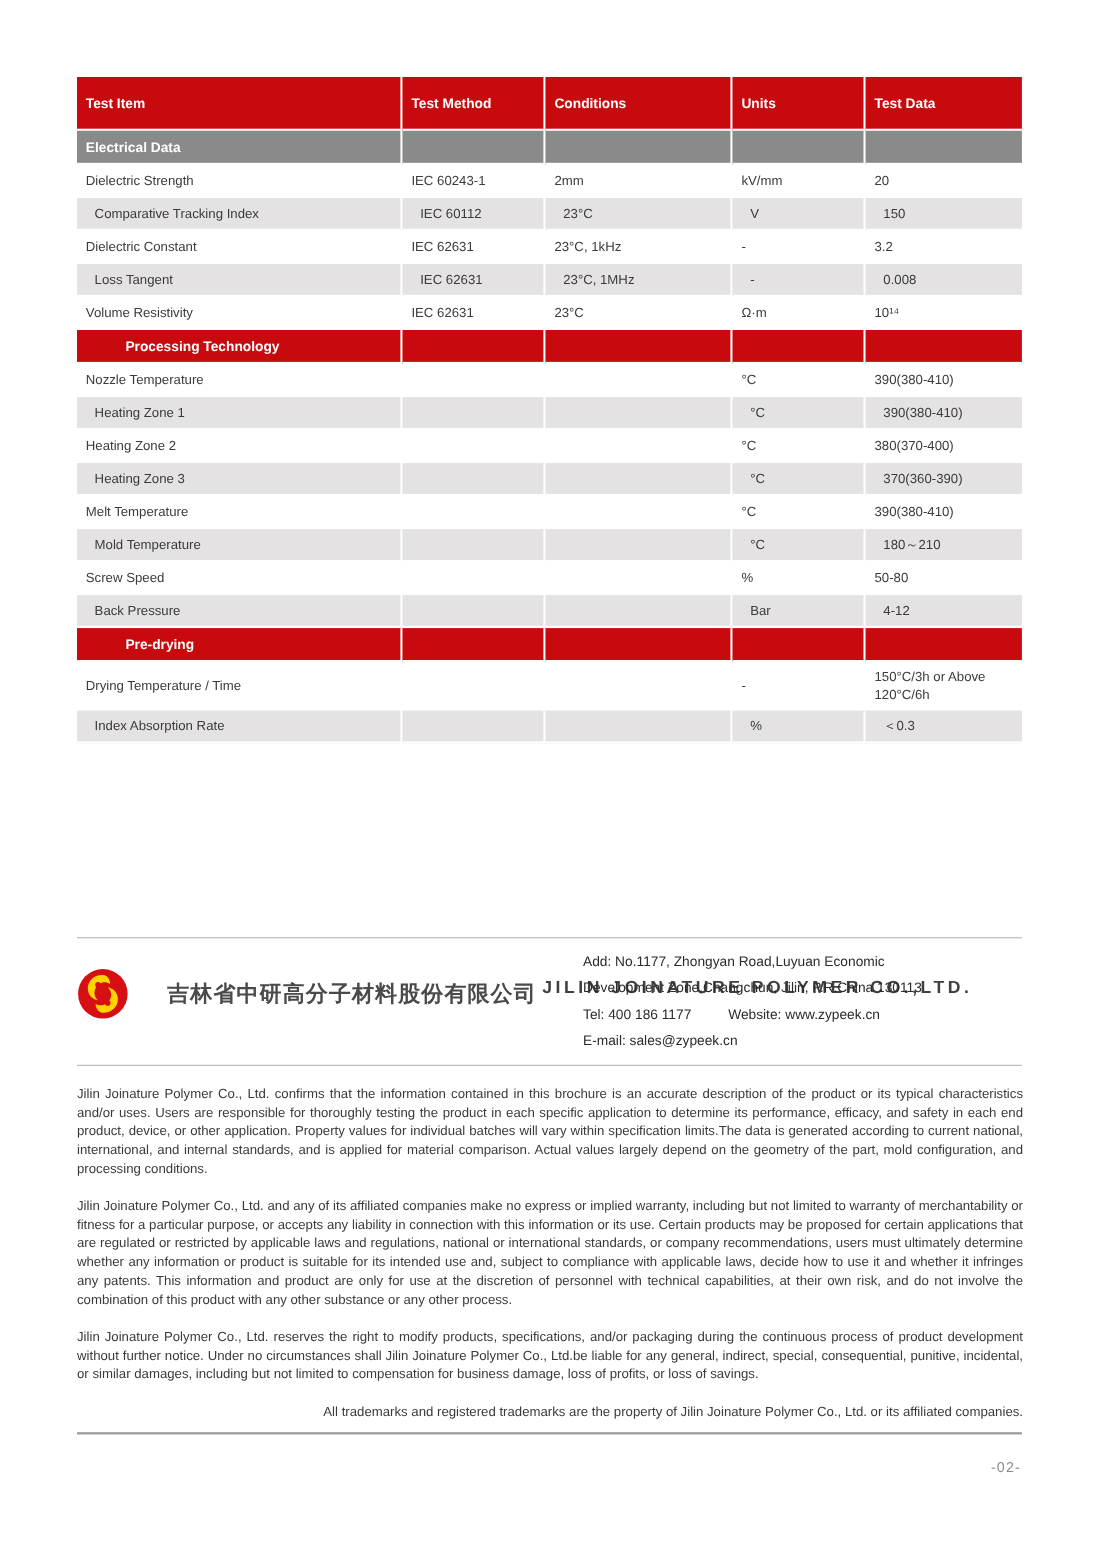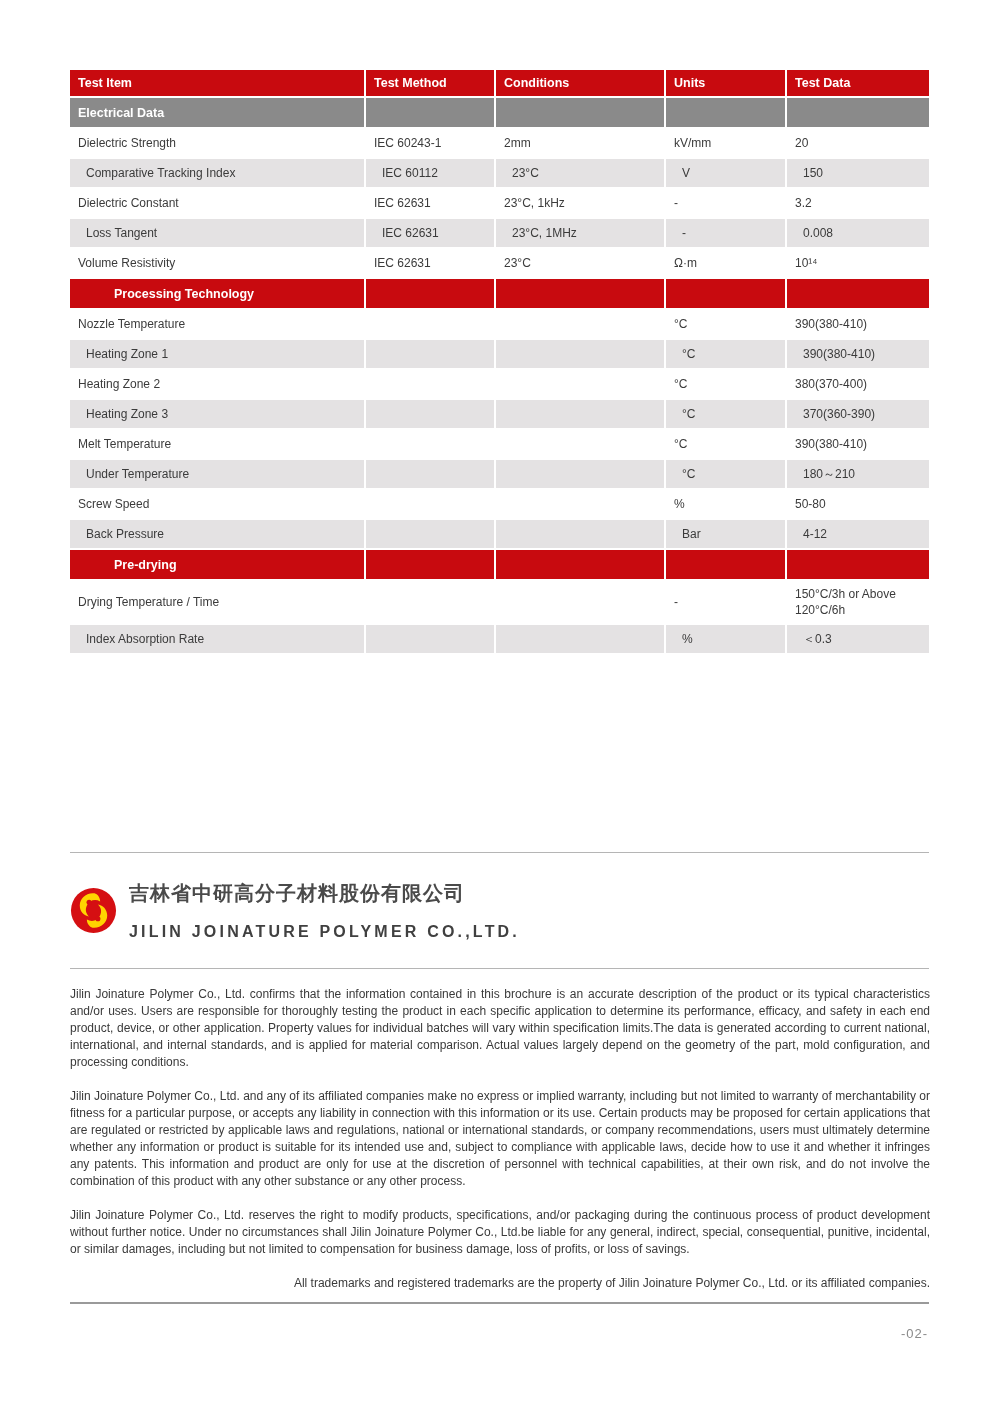--- a/index.html
+++ b/index.html
@@ -35,21 +35,21 @@
     border-right:2px solid #fff;
     padding:5px 8px;
     font-size:12px;
     color:var(--text_dark);
     white-space:pre-line;
   }
   table.spec th:last-child, table.spec td:last-child{border-right:none;}
   table.spec thead th{
     background:var(--accent_red);
     color:#fff;font-weight:bold;font-size:12.5px;
-    height:28px;
+    height:49px;
   }
   tr.section-row td{
     font-weight:bold;font-size:12.5px;color:#fff;
     height:31px;
   }
   tr.section--gray td{background:var(--section_gray);}
   tr.section--red td{background:var(--accent_red);padding-left:44px;}
   tr.data-row td{height:30px;line-height:16px;}
   tr.row--white td{background:#ffffff;}
   tr.row--gray td{background:var(--row_gray);padding-left:16px;}
@@ -58,21 +58,21 @@
   .rule{border:none;border-top:1px solid #b5b5b5;height:0;}
   .rule-top{position:absolute;left:70px;top:852px;width:859px;}
   .rule-mid{position:absolute;left:70px;top:968px;width:859px;}
   .rule-bottom{position:absolute;left:70px;top:1302px;width:859px;border-top:2px solid #9a9a9a;}
 
   .brand{
     position:absolute;left:70px;top:880px;
     display:flex;align-items:center;gap:12px;
   }
   .brand .logo{width:47px;height:47px;flex:0 0 auto;}
-  .brand-names{display:flex;flex-direction:column;gap:16px;}
+  .brand-names{display:flex;flex-direction:row;gap:5px;margin-left:23px;}
   .brand-cn{
     font-size:20px;font-weight:bold;color:#4a4a4a;letter-spacing:1px;
   }
   .brand-en{
     font-size:16px;font-weight:bold;color:#404040;letter-spacing:3.2px;
   }
 
   .address{
     position:absolute;left:530px;top:862px;width:400px;
     font-size:12.5px;color:#2b2b2b;line-height:24px;
@@ -195,21 +195,21 @@
             <td>370(360-390)</td>
           </tr>
           <tr class="data-row row--white">
             <td>Melt Temperature</td>
             <td></td>
             <td></td>
             <td>°C</td>
             <td>390(380-410)</td>
           </tr>
           <tr class="data-row row--gray">
-            <td>Under Temperature</td>
+            <td>Mold Temperature</td>
             <td></td>
             <td></td>
             <td>°C</td>
             <td>180～210</td>
           </tr>
           <tr class="data-row row--white">
             <td>Screw Speed</td>
             <td></td>
             <td></td>
             <td>%</td>
@@ -257,20 +257,29 @@
       <path fill="#ffd400" d="M23 41.5c8.5 1 15-5.2 15-12.4 0-6.2-4.2-10.3-9.4-11.3 3.1 3.1 4.2 7.2 2.1 11.3-2.1 5.2-8.3 7.2-13.5 4.1.1 4.2 2.7 7.6 5.8 8.3z"></path>
       <circle cx="19.5" cy="15.5" r="2.6" fill="#d50f12"></circle>
       <circle cx="28.5" cy="32.5" r="2.6" fill="#d50f12"></circle>
     </svg>
     <div class="brand-names">
       <div class="brand-cn">吉林省中研高分子材料股份有限公司</div>
       <div class="brand-en">JILIN JOINATURE POLYMER CO.,LTD.</div>
     </div>
   </div>
 
+  <div class="address">
+    <div>Add: No.1177, Zhongyan Road,Luyuan Economic</div>
+    <div>Development Zone,Changchun, Jilin, P.R.China 130113</div>
+    <div class="tel-line">
+      <span>Tel: 400 186 1177</span>
+      <span class="website">Website: www.zypeek.cn</span>
+    </div>
+    <div>E-mail: sales@zypeek.cn</div>
+  </div>
 
   <hr class="rule rule-mid">
 
   <div class="disclaimer">
     <p>Jilin Joinature Polymer Co., Ltd. confirms that the information contained in this brochure is an accurate description of the product or its typical characteristics and/or uses. Users are responsible for thoroughly testing the product in each specific application to determine its performance, efficacy, and safety in each end product, device, or other application. Property values for individual batches will vary within specification limits.The data is generated according to current national, international, and internal standards, and is applied for material comparison. Actual values largely depend on the geometry of the part, mold configuration, and processing conditions.</p>
     <p>Jilin Joinature Polymer Co., Ltd. and any of its affiliated companies make no express or implied warranty, including but not limited to warranty of merchantability or fitness for a particular purpose, or accepts any liability in connection with this information or its use. Certain products may be proposed for certain applications that are regulated or restricted by applicable laws and regulations, national or international standards, or company recommendations, users must ultimately determine whether any information or product is suitable for its intended use and, subject to compliance with applicable laws, decide how to use it and whether it infringes any patents. This information and product are only for use at the discretion of personnel with technical capabilities, at their own risk, and do not involve the combination of this product with any other substance or any other process.</p>
     <p>Jilin Joinature Polymer Co., Ltd. reserves the right to modify products, specifications, and/or packaging during the continuous process of product development without further notice. Under no circumstances shall Jilin Joinature Polymer Co., Ltd.be liable for any general, indirect, special, consequential, punitive, incidental, or similar damages, including but not limited to compensation for business damage, loss of profits, or loss of savings.</p>
     <p>All trademarks and registered trademarks are the property of Jilin Joinature Polymer Co., Ltd. or its affiliated companies.</p>
   </div>
 

